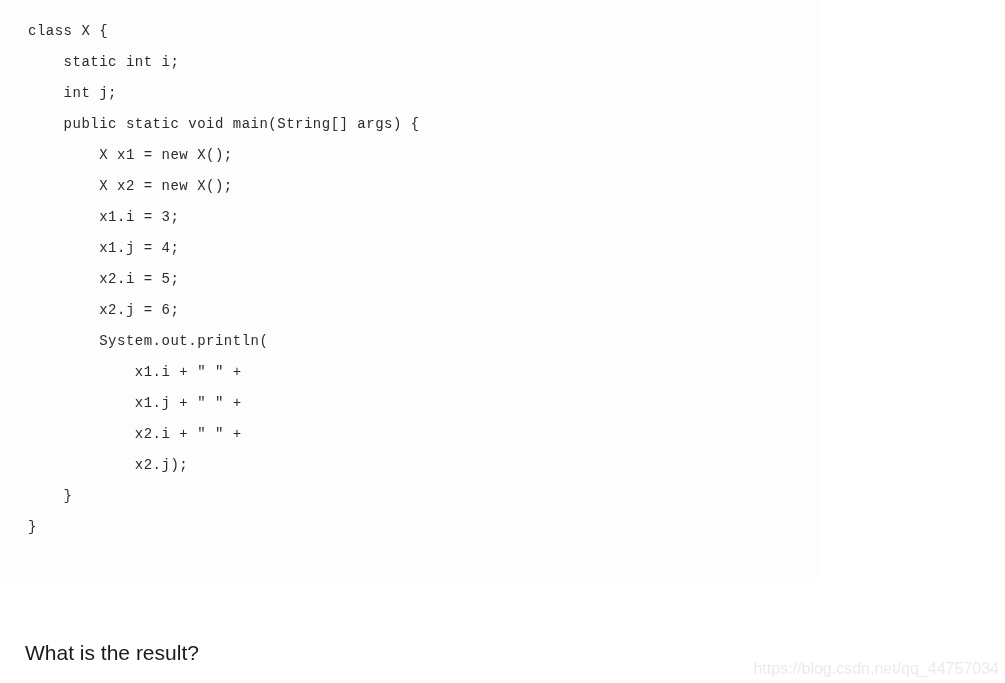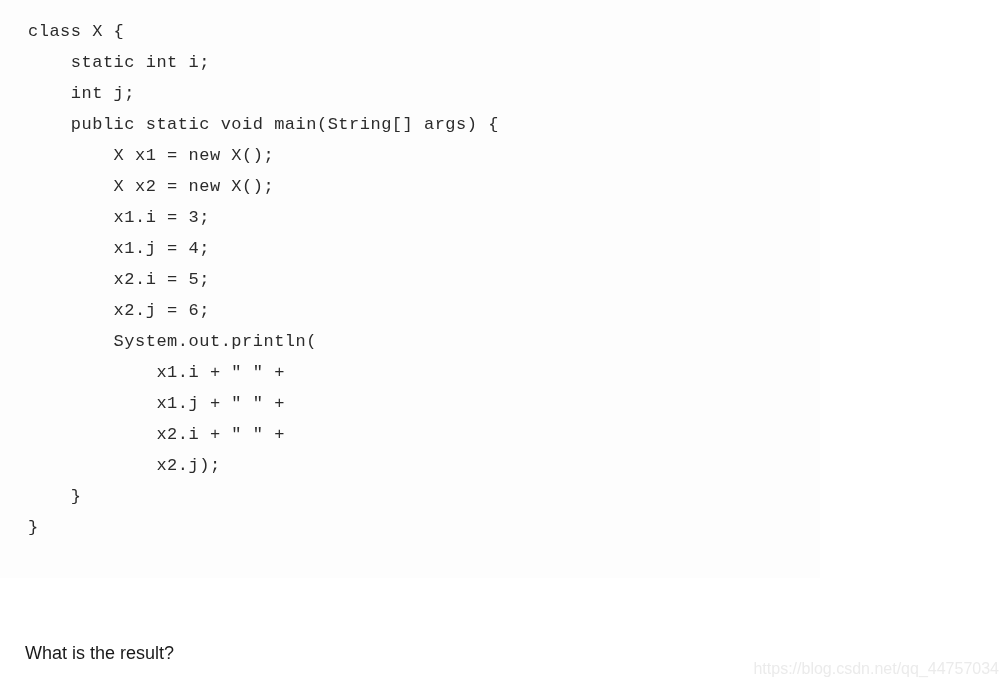--- a/index.html
+++ b/index.html
@@ -28,40 +28,40 @@
     box-sizing: border-box;
   }
 
   #code-listing {
     position: absolute;
     left: 28px;
     top: 16px;
     margin: 0;
     padding: 0;
     font-family: "Liberation Mono", "DejaVu Sans Mono", monospace;
-    font-size: 17px;
+    font-size: 14px;
     line-height: 31px;
     color: #2b2b2b;
     white-space: pre;
     letter-spacing: 0.5px;
   }
   #code-listing .code-line {
     white-space: pre;
     display: block;
     height: 31px;
   }
 
   
   #question-text {
     position: absolute;
     left: 25px;
     top: 640px;
     margin: 0;
     font-family: "Liberation Sans", sans-serif;
-    font-size: 18px;
+    font-size: 21px;
     font-weight: 400;
     line-height: 26px;
     color: #1a1a1a;
     white-space: pre;
   }
 
   
   #watermark {
     position: absolute;
     right: 6px;

